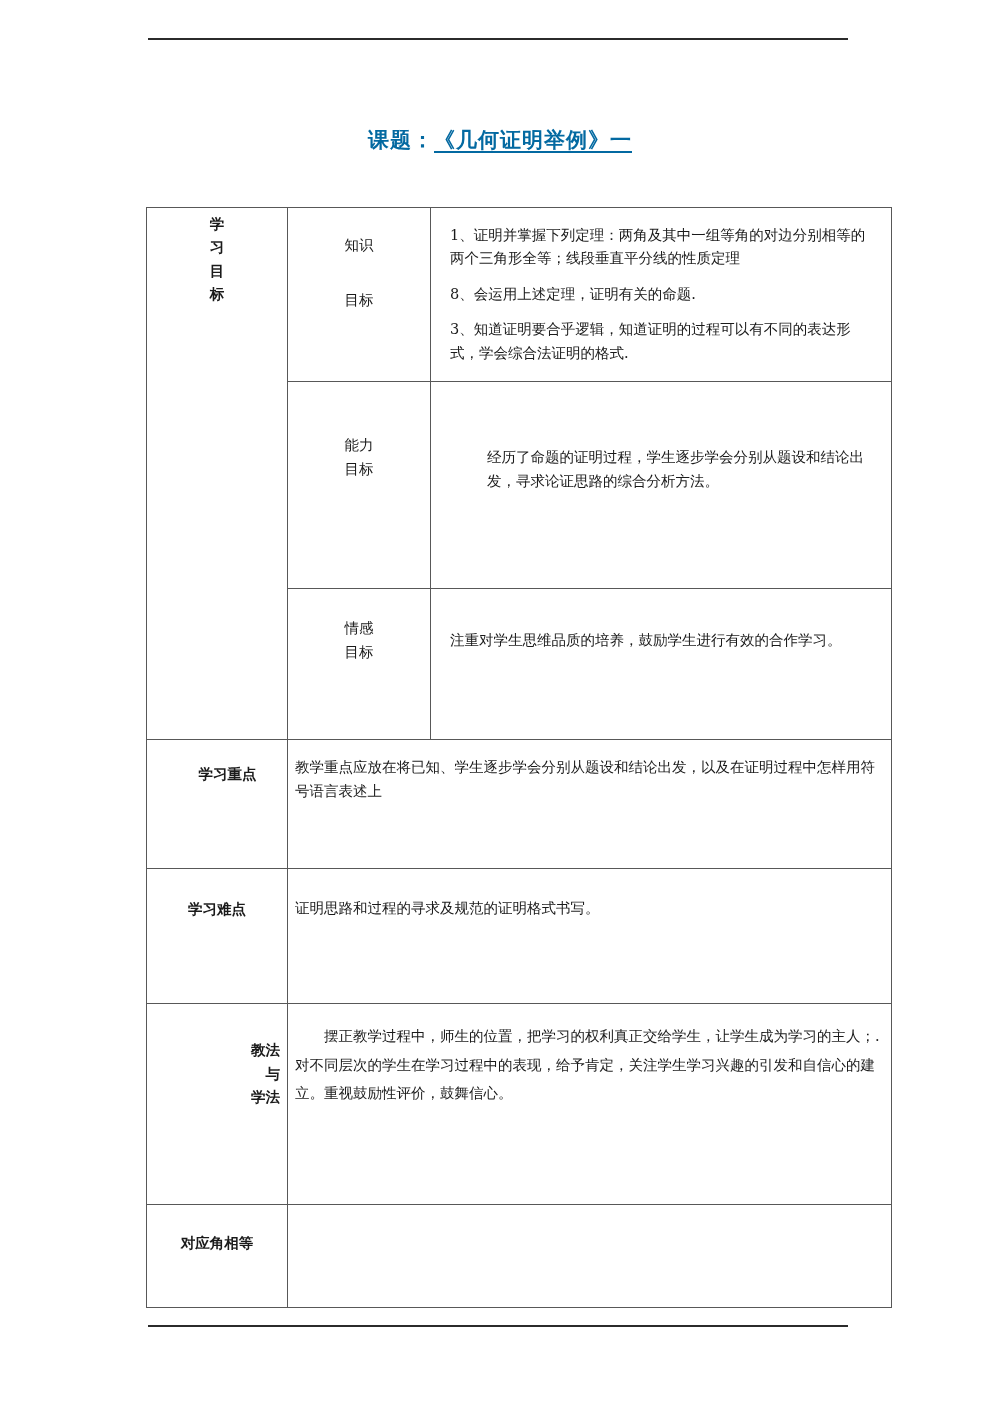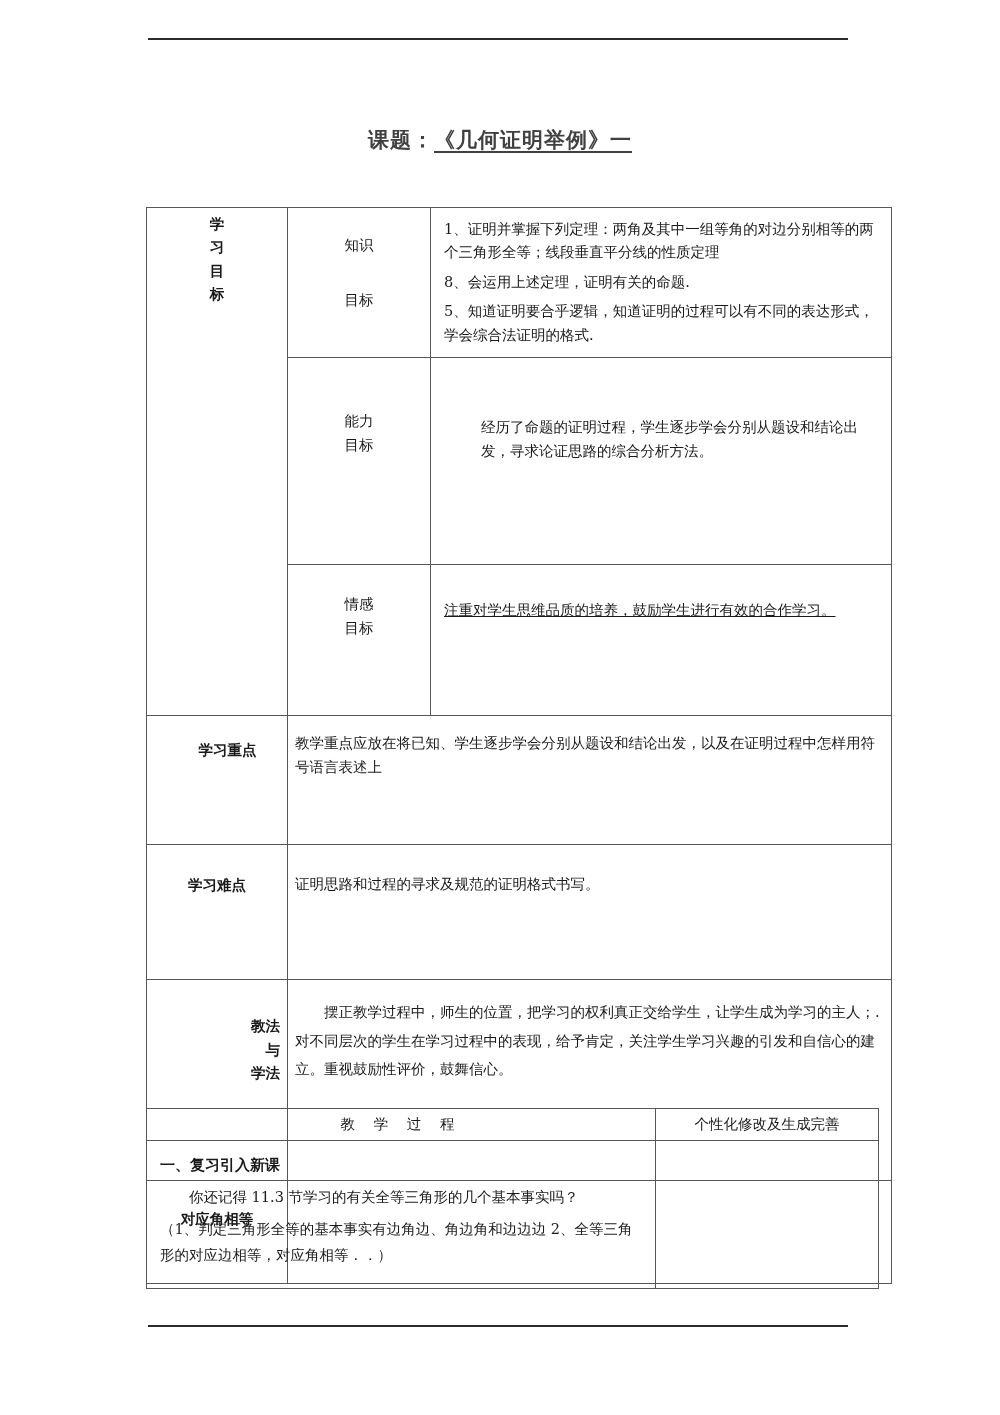--- a/index.html
+++ b/index.html
@@ -36,21 +36,21 @@
     width: 700px;
     height: 0;
     border-top: 2px solid #2b2b2b;
   }
   .doc-title {
     position: absolute;
     left: 0;
     top: 126px;
     width: 1000px;
     text-align: center;
-    color: #404040;
+    color: #0369a1;
     font-size: 21px;
     font-weight: bold;
     letter-spacing: 1px;
     font-family: "DejaVu Serif", "Liberation Serif", serif;
     white-space: nowrap;
   }
   .doc-title .t-label { }
   .doc-title .t-name {
     text-decoration: underline;
     text-underline-offset: 4px;
@@ -105,21 +105,21 @@
   }
   .rowlabel-stack {
     text-align: center;
     font-weight: bold;
     font-size: 15px;
     line-height: 1.75;
   }
   .rowlabel-stack span { display: block; }
 
   .body-text { font-size: 14.5px; line-height: 1.62; }
-  .body-text p { margin: 6px; }
+  .body-text p { margin: 12px; }
   .indent { text-indent: 2em; }
 
   .proc-head {
     text-align: center;
     font-size: 15px;
     padding-top: 3px;
     padding-bottom: 3px;
   }
   .proc-head .spaced { letter-spacing: 7px; }
   .proc-col-left { width: 494px; }
@@ -146,38 +146,38 @@
         <span>目</span>
         <span>标</span>
       </td>
       <td class="col-b mid-label" style="padding-top:26px;">
         <span>知识</span>
         <span style="margin-top:32px;">目标</span>
       </td>
       <td class="col-c body-text">
         <p>1、证明并掌握下列定理：两角及其中一组等角的对边分别相等的两个三角形全等；线段垂直平分线的性质定理</p>
         <p>8、会运用上述定理，证明有关的命题.</p>
-        <p>5、知道证明要合乎逻辑，知道证明的过程可以有不同的表达形式，学会综合法证明的格式.</p>
+        <p>3、知道证明要合乎逻辑，知道证明的过程可以有不同的表达形式，学会综合法证明的格式.</p>
       </td>
     </tr>
     <tr>
       <td class="col-b mid-label" style="height:150px; padding-top:52px;">
         <span>能力</span>
         <span>目标</span>
       </td>
       <td class="col-c body-text" style="padding-top:52px;padding-left:44px;">
         <p>经历了命题的证明过程，学生逐步学会分别从题设和结论出发，寻求论证思路的综合分析方法。</p>
       </td>
     </tr>
     <tr>
       <td class="col-b mid-label" style="height:118px; padding-top:28px;">
         <span>情感</span>
         <span>目标</span>
       </td>
-      <td class="col-c body-text" style="padding-top:28px;text-decoration:underline;">
+      <td class="col-c body-text" style="padding-top:28px;">
         <p>注重对学生思维品质的培养，鼓励学生进行有效的合作学习。</p>
       </td>
     </tr>
 
     <tr>
       <td class="col-a rowlabel" style="height:102px; padding-top:22px;padding-left:28px;">学习重点</td>
       <td class="body-text" colspan="2" style="padding-top:16px;">教学重点应放在将已知、学生逐步学会分别从题设和结论出发，以及在证明过程中怎样用符号语言表述上</td>
     </tr>
 
     <tr>
@@ -194,34 +194,16 @@
       <td class="body-text indent" colspan="2" style="padding-top:18px; line-height:1.95;">摆正教学过程中，师生的位置，把学习的权利真正交给学生，让学生成为学习的主人；. 对不同层次的学生在学习过程中的表现，给予肯定，关注学生学习兴趣的引发和自信心的建立。重视鼓励性评价，鼓舞信心。</td>
     </tr>
 
     <tr>
       <td class="col-a rowlabel" style="height:72px; padding-top:26px;">对应角相等</td>
       <td class="body-text" colspan="2"></td>
     </tr>
   </tbody>
     </table>
 
-  <table class="proctable">
-    <tbody>
-        <tr>
-      <td class="proc-col-left proc-head">
-        <span class="spaced">教 学 过 程</span>
-      </td>
-      <td class="proc-col-right proc-head">个性化修改及生成完善</td>
-    </tr>
-    <tr>
-      <td class="proc-col-left body-text" style="height:138px; padding-top:5px; line-height:1.78;">
-        <p class="sect-title">一、复习引入新课</p>
-        <p class="indent">你还记得 11.3 节学习的有关全等三角形的几个基本事实吗？</p>
-        <p>（1、判定三角形全等的基本事实有边角边、角边角和边边边 2、全等三角形的对应边相等，对应角相等．．）</p>
-      </td>
-      <td class="proc-col-right body-text"></td>
-    </tr>
-  </tbody>
-    </table>
 
   <div class="rule-bottom"></div>
 
 </div>
 
 </body></html>

